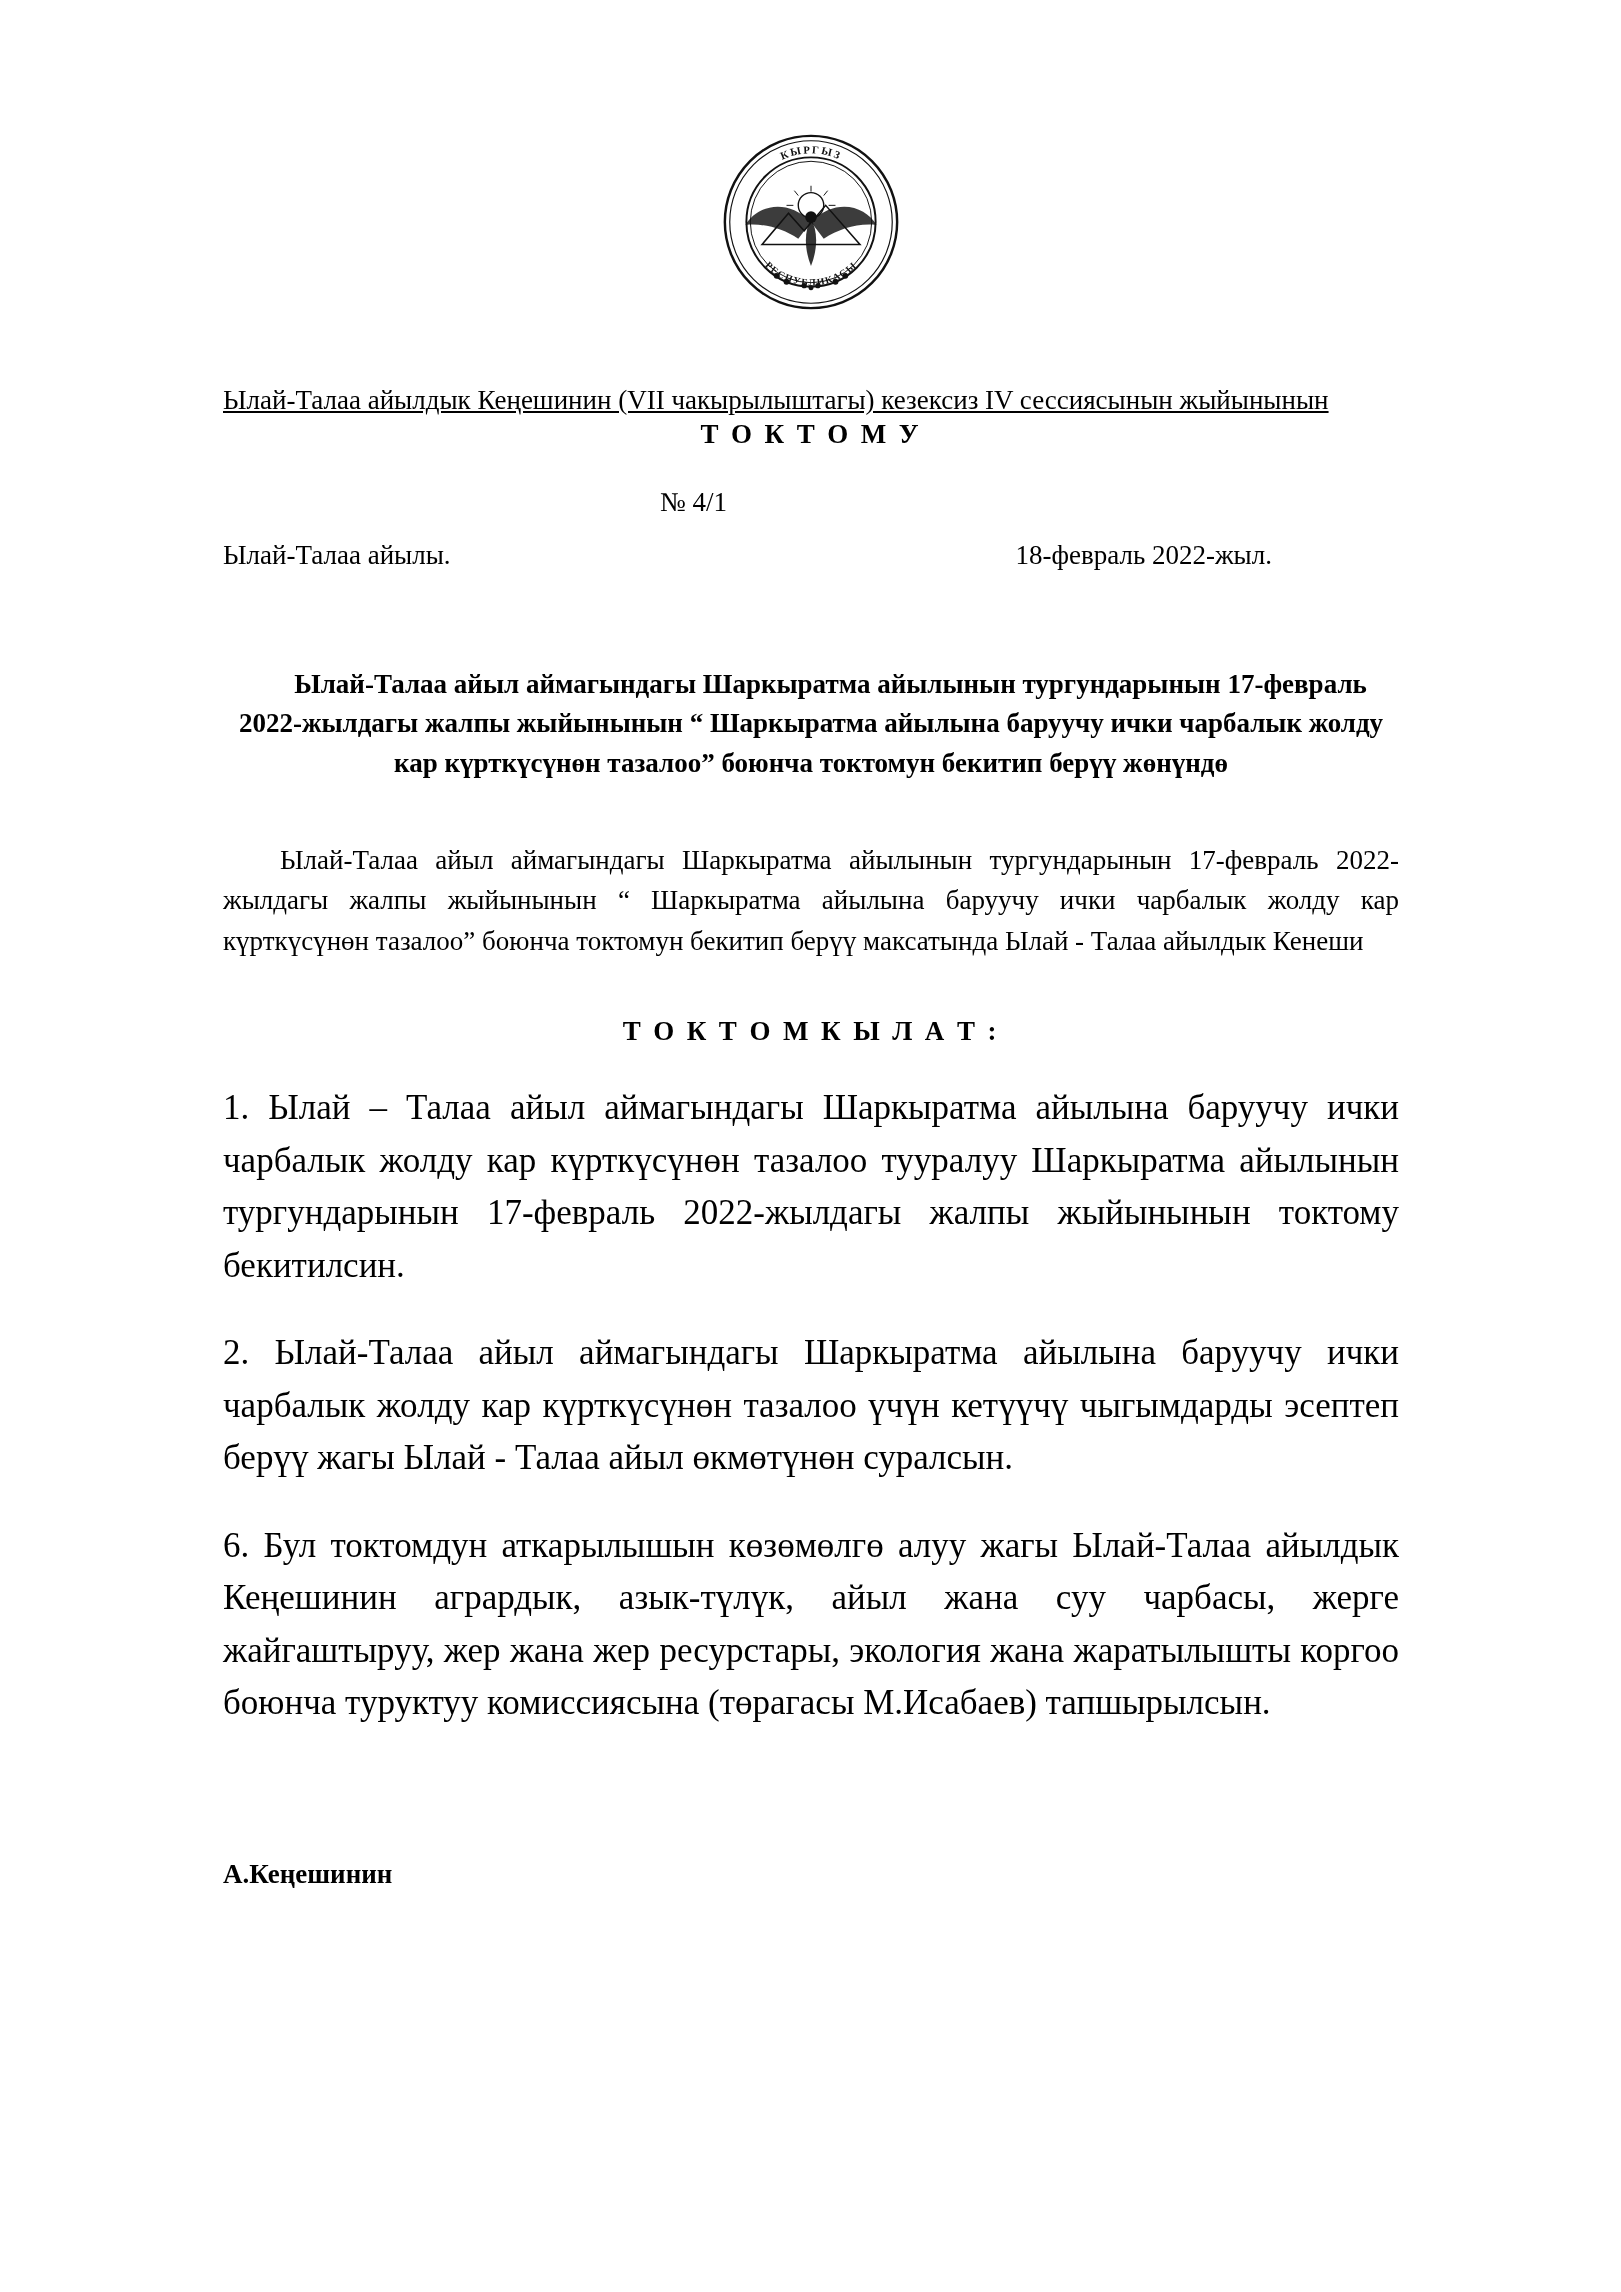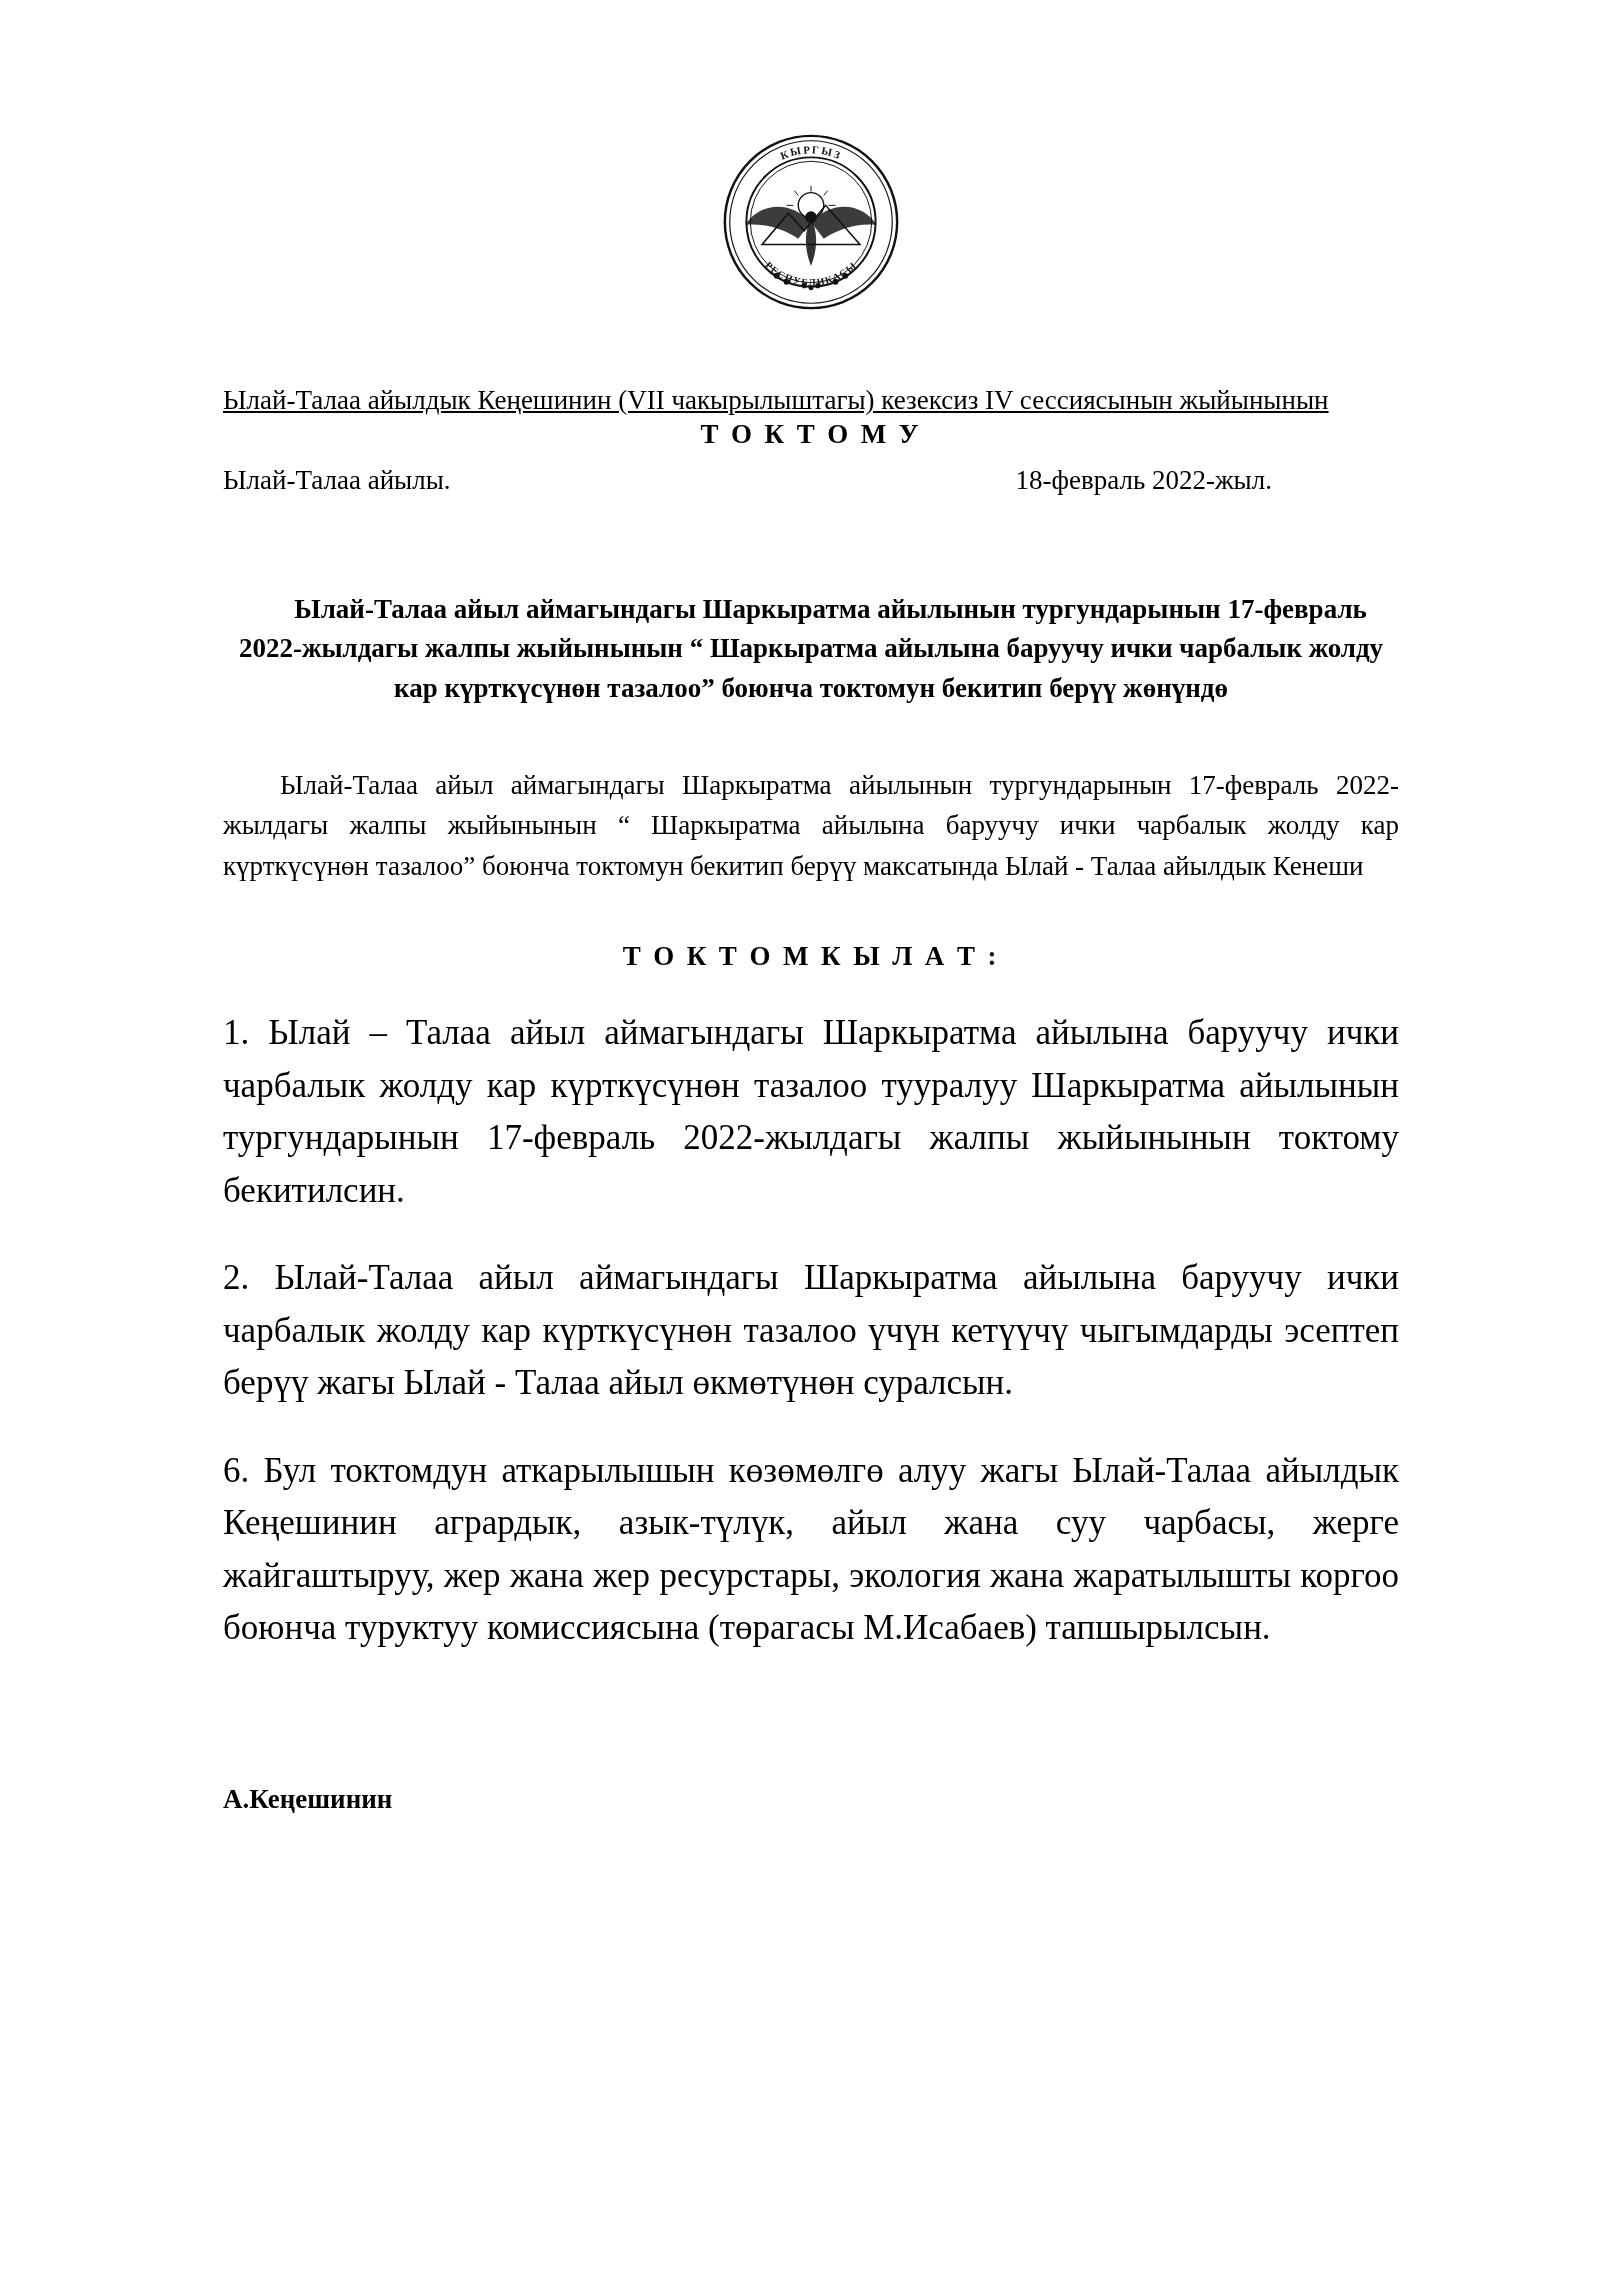--- a/index.html
+++ b/index.html
@@ -53,21 +53,21 @@
     font-size: 27px;
     letter-spacing: 2.9px;
   }
   .number-line {
     margin-top: 37px;
     text-align: center;
     font-size: 27px;
     padding-right: 235px;
   }
   .place-date {
-    margin-top: 15px;
+    margin-top: 22px;
     display: flex;
     justify-content: space-between;
     font-size: 27px;
   }
   .place-date .date {
     padding-right: 127px;
   }
   .subject {
     margin-top: 94px;
     font-weight: bold;
@@ -156,20 +156,21 @@
             <textPath href="#arcBot" startOffset="50%" text-anchor="middle">РЕСПУБЛИКАСЫ</textPath>
           </text>
         </svg>
       </div>
     </div>
 
     <div class="header-line">Ылай-Талаа айылдык Кеңешинин (VII чакырылыштагы) кезексиз  IV сессиясынын жыйынынын</div>
 
     <div class="title-block">Т О К Т О М У</div>
 
+    <div class="number-line">№ 4/1</div>
 
     <div class="place-date">
       <div class="place">Ылай-Талаа айылы.</div>
       <div class="date">18-февраль  2022-жыл.</div>
     </div>
 
     <div class="subject">Ылай-Талаа айыл аймагындагы Шаркыратма айылынын тургундарынын 17-февраль 2022-жылдагы жалпы жыйынынын  “ Шаркыратма айылына баруучу ички чарбалык жолду кар күрткүсүнөн тазалоо” боюнча токтомун бекитип берүү жөнүндө</div>
 
     <div class="preamble">Ылай-Талаа айыл аймагындагы Шаркыратма айылынын тургундарынын 17-февраль 2022-жылдагы жалпы жыйынынын   “ Шаркыратма айылына баруучу ички чарбалык жолду кар күрткүсүнөн тазалоо” боюнча токтомун бекитип берүү максатында Ылай - Талаа айылдык Кенеши</div>
 

